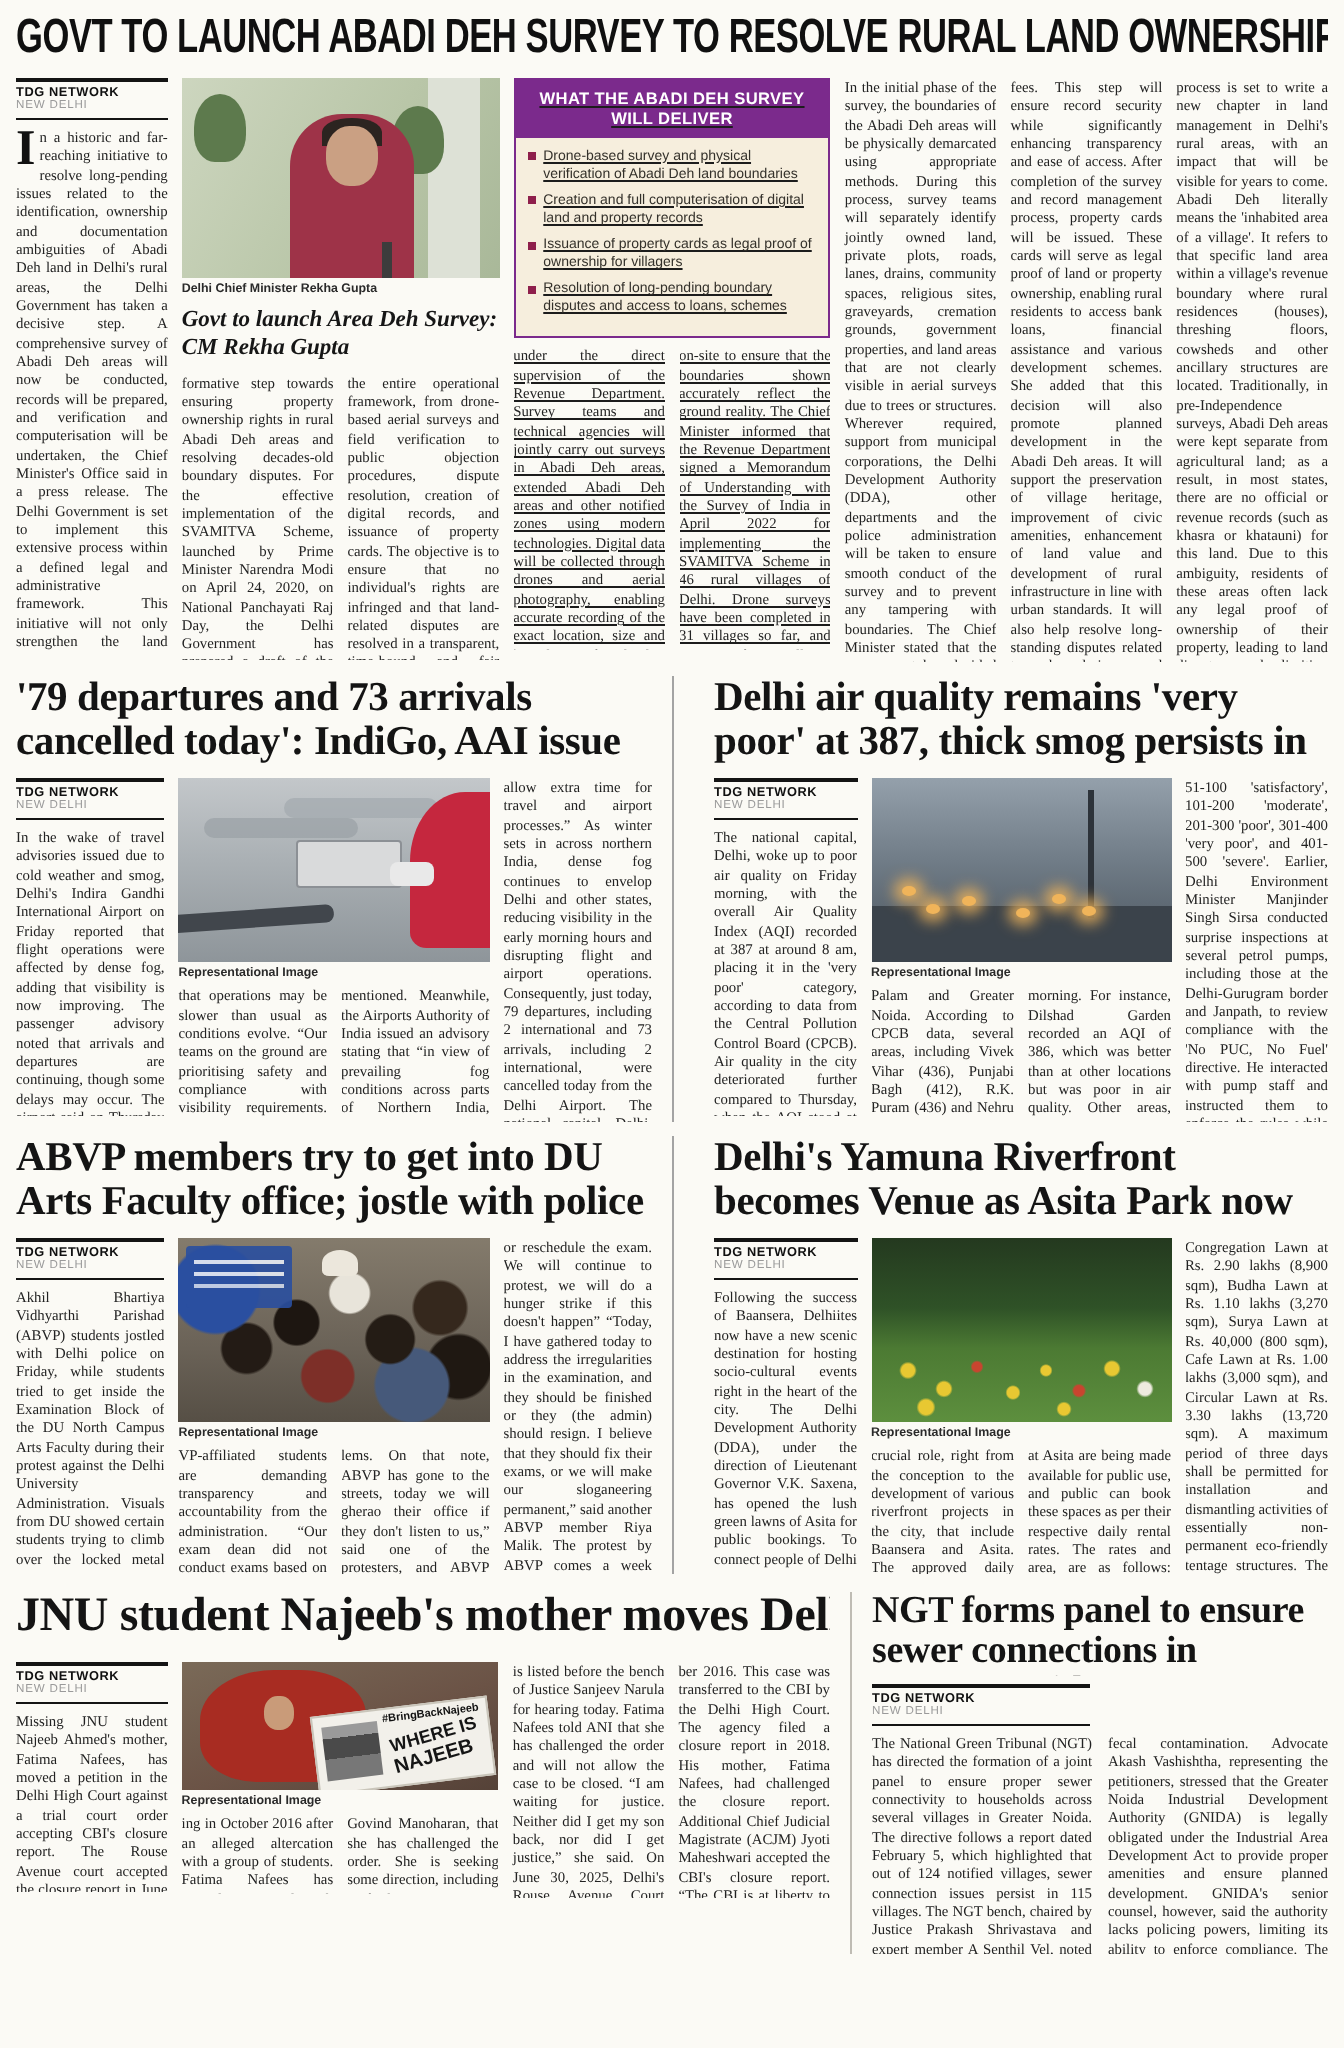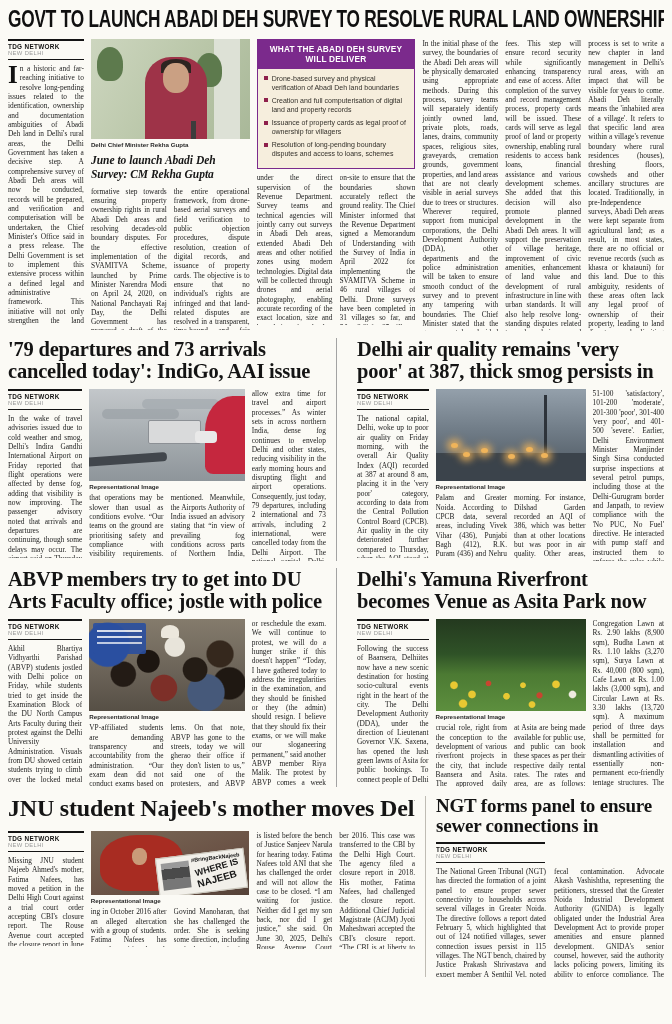--- a/index.html
+++ b/index.html
@@ -26,21 +26,21 @@
   .btxt { font:400 7.4px/1.26 "Liberation Serif",serif; text-align:justify; color:#222; overflow:hidden; }
   .caption { font:700 6.2px/1.2 "Liberation Sans",sans-serif; color:#2a2a2a; padding:2px 0 3px; }
   .dropcap { float:left; font:700 25px/19px "Liberation Serif",serif; padding:1px 2px 0 0; color:#111; }
   .two-col { display:grid; grid-template-columns:1fr 1fr; gap:7px; }
   .h-serif { font-family:"Liberation Serif",serif; font-weight:700; color:#141414; letter-spacing:-.2px; }
 
   
   .lead-body { display:grid; grid-template-columns:repeat(8,1fr); gap:7px; height:292px; overflow:hidden; margin-top:2px; }
   .lead-c1 { grid-column:1; }
   .lead-mid { grid-column:2 / span 2; }
-  .lead-boxcol { grid-column:4 / span 2; }
+  .lead-boxcol { grid-column:4 / span 2;text-decoration:underline; }
   .gc6{grid-column:6} .gc7{grid-column:7} .gc8{grid-column:8}
   .lead-mid .photo { height:100px; }
   .subhead { font:italic 600 11.5px/1.18 "Liberation Serif",serif; color:#161616; margin:3px 0 5px; }
   .lead-mid .two-col { height:143px; }
   .infobox { border:1px solid #7b2a8c; margin-bottom:4px; }
   .infobox .ib-head { background:#7b2a8c; color:#fff; font:700 8.3px/1.25 "Liberation Sans",sans-serif; text-align:center; padding:4px 6px; letter-spacing:.2px; }
   .infobox .ib-body { background:#f6eedd; padding:5px 6px 6px; }
   .ib-item { font:400 7px/1.3 "Liberation Sans",sans-serif; color:#33302a; padding-left:8px; position:relative; margin-bottom:4px; }
   .ib-item::before { content:""; position:absolute; left:0; top:2.5px; width:4px; height:4px; background:#8e1f4b; }
   .lead-boxcol .two-col { height:152px; }
@@ -151,21 +151,21 @@
         <div class="pillar"></div>
         <div class="plant p1"></div>
         <div class="plant p2"></div>
         <div class="person">
           <div class="hair"></div>
           <div class="face"></div>
         </div>
         <div class="mic"></div>
       </div>
       <div class="caption">Delhi Chief Minister Rekha Gupta</div>
-      <div class="subhead">June to launch Abadi Deh Survey: CM Rekha Gupta</div>
+      <div class="subhead">Govt to launch Area Deh Survey: CM Rekha Gupta</div>
       <div class="two-col">
         <div class="btxt">formative step towards ensuring property ownership rights in rural Abadi Deh areas and resolving decades-old boundary disputes. For the effective implementation of the SVAMITVA Scheme, launched by Prime Minister Narendra Modi on April 24, 2020, on National Panchayati Raj Day, the Delhi Government has prepared a draft of the Delhi Abadi Deh Survey and Record Management Rules, 2025. The draft clearly defines</div>
         <div class="btxt">the entire operational framework, from drone-based aerial surveys and field verification to public objection procedures, dispute resolution, creation of digital records, and issuance of property cards. The objective is to ensure that no individual's rights are infringed and that land-related disputes are resolved in a transparent, time-bound and fair manner. As per government provisions, the Abadi Deh survey process will be conducted</div>
       </div>
     </div>
     <div class="lead-boxcol">
       <div class="infobox">
         <div class="ib-head">WHAT THE ABADI DEH SURVEY WILL DELIVER</div>
         <div class="ib-body">
           <div class="ib-item">Drone-based survey and physical verification of Abadi Deh land boundaries</div>

